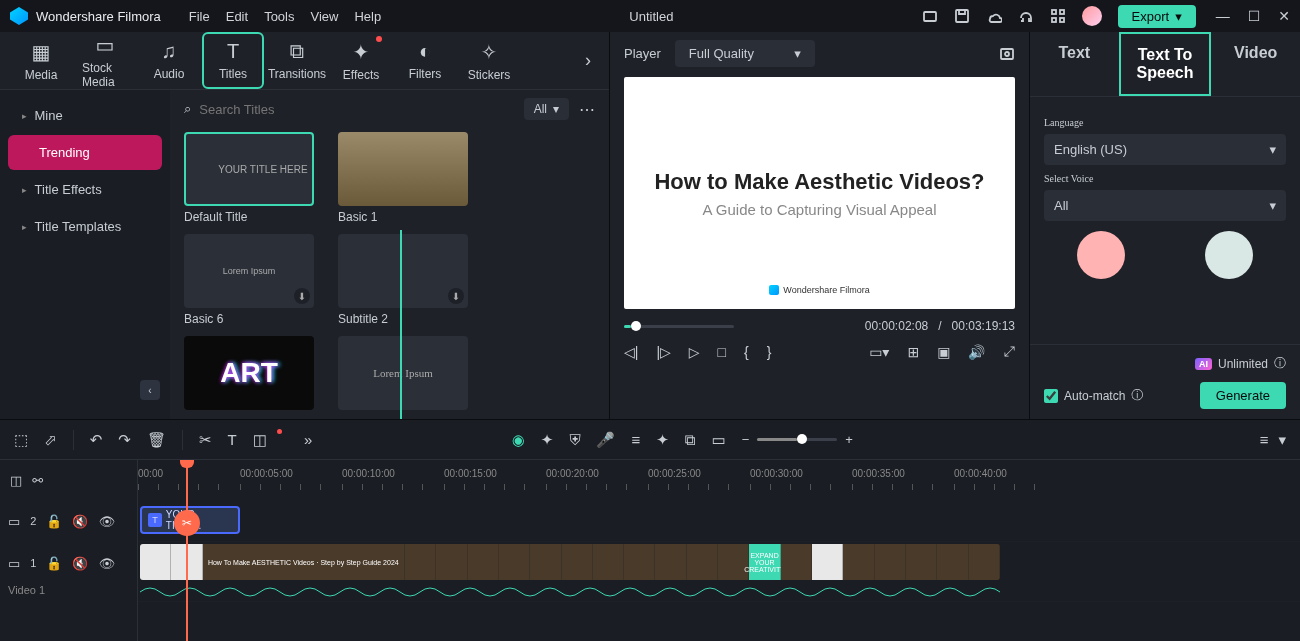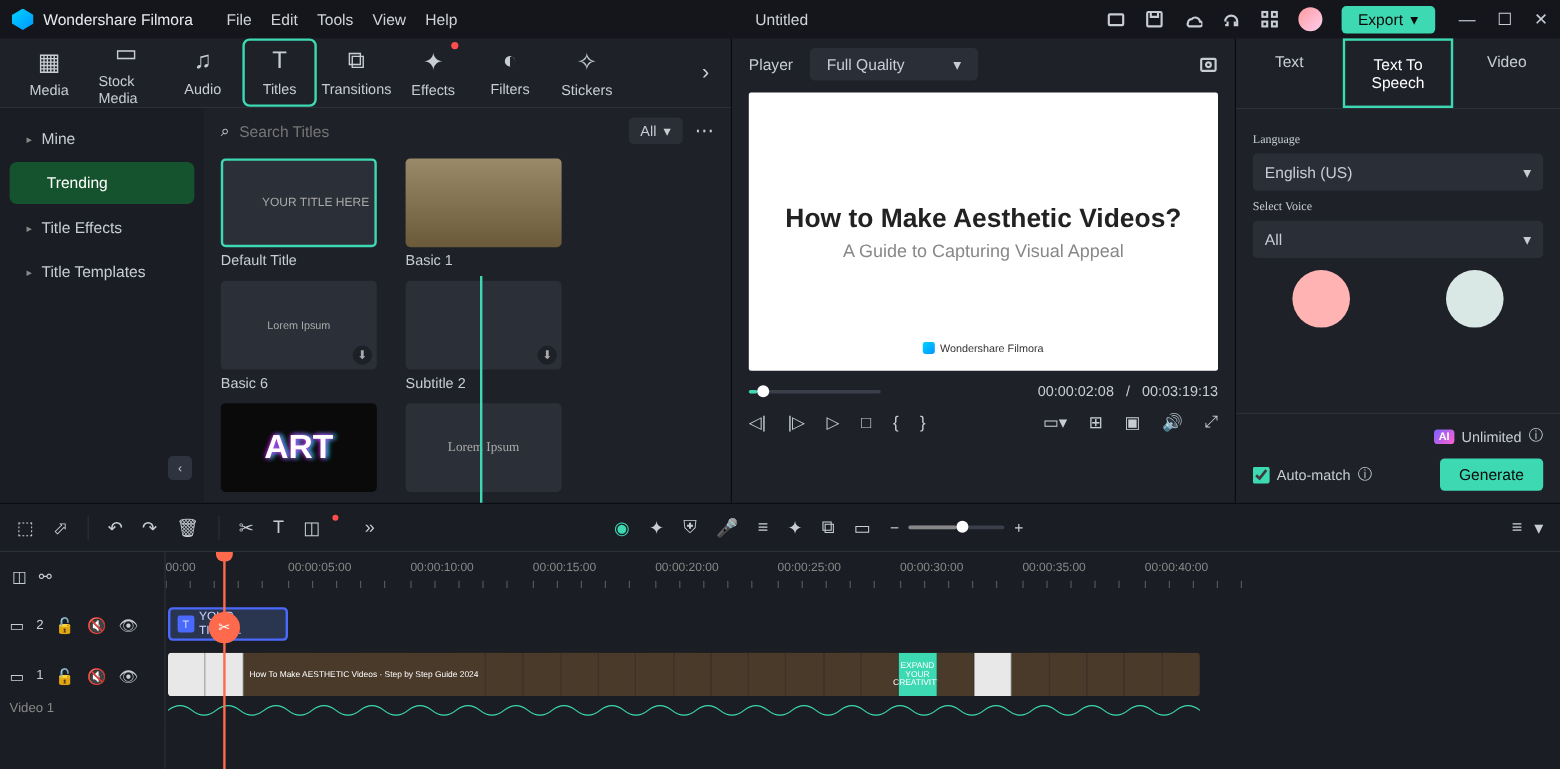--- a/index.html
+++ b/index.html
@@ -28,21 +28,21 @@
 .asset-tabs { height: 58px; display: flex; align-items: center; padding: 0 10px; gap: 2px; border-bottom: 1px solid #2b2f38; }
 .asset-tab { display: flex; flex-direction: column; align-items: center; gap: 4px; padding: 6px 8px; width: 62px; border-radius: 6px; cursor: pointer; font-size: 12px; color: #c8cdd4; position: relative; }
 .asset-tab.sel { border: 2px solid #3dd9b3; }
 .asset-tab .aticon { font-size: 20px; }
 .red-dot { position: absolute; top: 2px; right: 10px; width: 6px; height: 6px; border-radius: 50%; background: #ff4d4d; }
 .chev-r { margin-left: auto; font-size: 18px; color: #c8cdd4; padding: 0 8px; }
 
 .assets-body { flex: 1; display: flex; overflow: hidden; }
 .sidebar { width: 170px; background: #1a1d23; padding: 8px 8px; }
 .side-item { padding: 10px 14px; border-radius: 6px; font-size: 13px; color: #c8cdd4; display: flex; align-items: center; gap: 8px; cursor: pointer; margin-bottom: 2px; }
-.side-item.active { background: #14532d; color: #fff; }
+.side-item.active { background: #be185d; color: #fff; }
 .side-item .tri { font-size: 9px; color: #888; }
 .collapse-btn { position: absolute; left: 140px; top: 380px; width: 20px; height: 20px; background: #2e3340; border-radius: 4px; display:flex; align-items:center; justify-content:center; font-size:10px; }
 
 .grid-wrap { flex: 1; display: flex; flex-direction: column; position: relative; }
 .search-row { display: flex; align-items: center; padding: 8px 14px; gap: 10px; }
 .search-box { flex: 1; display: flex; align-items: center; gap: 8px; background: transparent; }
 .search-box input { background: transparent; border: none; color: #c8cdd4; font-size: 13px; outline: none; width: 200px; }
 .filter-dd { background: #2a2e37; padding: 4px 10px; border-radius: 4px; font-size: 12px; display: flex; align-items: center; gap: 6px; }
 .dots { font-size: 16px; }
 
@@ -71,21 +71,21 @@
 .scrub-track { flex: 1; height: 3px; background: #3a3f4a; border-radius: 2px; position: relative; max-width: 200px; }
 .scrub-track::before { content:''; position:absolute; left:0; width:6%; height:100%; background:#3dd9b3; border-radius:2px; }
 .scrub-dot { position:absolute; left:6%; top:-4px; width:10px;height:10px;background:#fff;border-radius:50%; }
 .tc { font-size: 12px; font-variant-numeric: tabular-nums; }
 .play-row { display: flex; align-items: center; gap: 18px; margin-top: 10px; font-size: 14px; }
 .play-row .sp { margin-left: auto; }
 
 
 .tts { width: 270px; background: #1e2128; display: flex; flex-direction: column; }
 .tts-tabs { display: flex; border-bottom: 1px solid #2b2f38; }
-.tts-tab { flex: 1; text-align: center; padding: 12px 4px; font-size: 13px; cursor: pointer; }
+.tts-tab { flex: 1; text-align: center; padding: 12px 4px; font-size: 16px; cursor: pointer; font-weight: bold; }
 .tts-tab.sel { border: 2px solid #3dd9b3; color:#fff; }
 .tts-body { padding: 12px 14px; flex: 1; overflow-y: auto; }
 .lbl { font-size: 10px; margin-bottom: 6px; margin-top: 8px; font-family: Liberation Serif, serif; }
 .dd { background: #2a2e37; padding: 8px 10px; border-radius: 4px; font-size: 13px; display: flex; justify-content: space-between; align-items: center; margin-bottom: 8px; }
 .clone-box { border: 2px solid #3dd9b3; border-radius: 6px; padding: 12px 10px; text-align: center; font-size: 12px; margin: 10px 0 14px; }
 .clone-box a { color: #3dd9b3; }
 .clone-btn { background: #3a3f4a; padding: 6px 16px; border-radius: 4px; display: inline-block; margin-top: 8px; font-size: 12px; }
 .ai-badge { display:inline-block; background:linear-gradient(135deg,#7b61ff,#ff61d2); color:#fff; font-size:9px; padding:1px 4px; border-radius:3px; font-weight:bold; }
 .voices { display: grid; grid-template-columns: 1fr 1fr; gap: 14px; margin-top: 10px; }
 .voice { display: flex; flex-direction: column; align-items: center; gap: 6px; font-size: 12px; }

